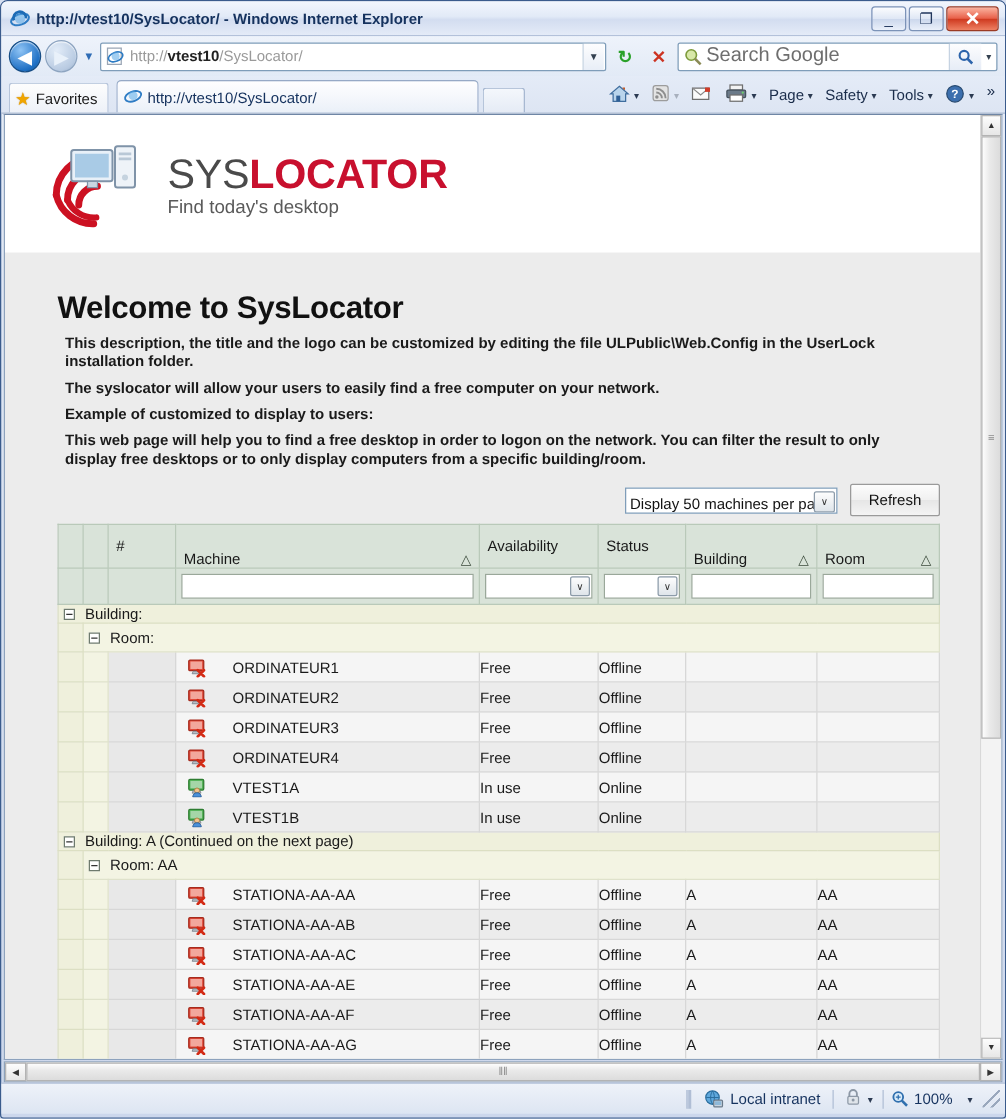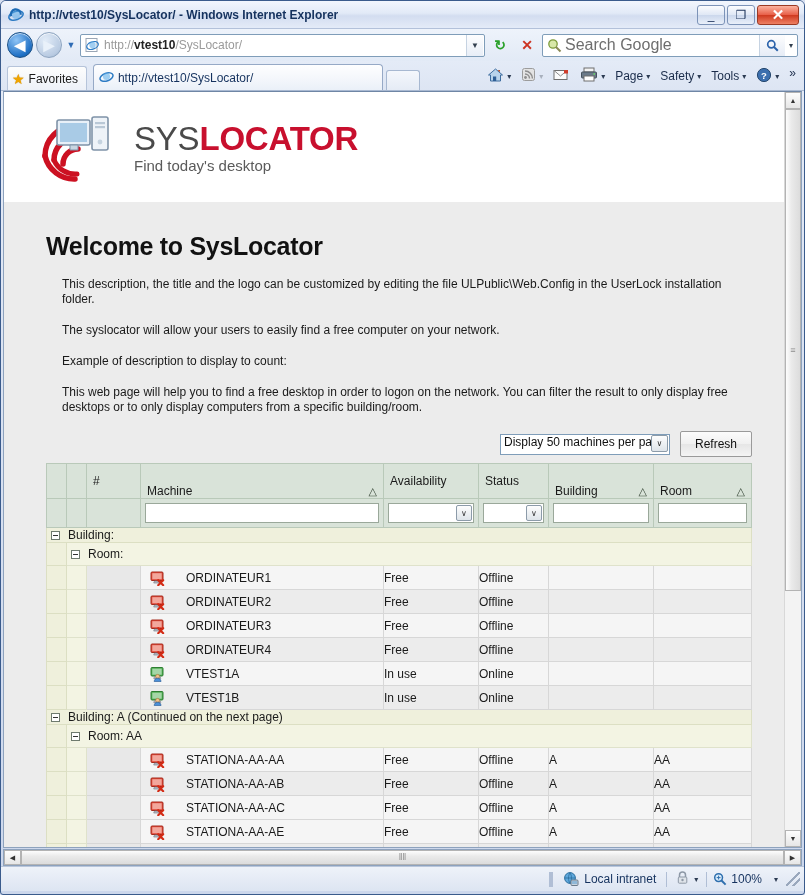--- a/index.html
+++ b/index.html
@@ -213,29 +213,29 @@
     font-size: 12px;
   }
   .countbar > div { flex: 1; text-align: center; }
 
   .content { padding: 30px 30px 0 42px; }
   h1.welcome {
     font-size: 25px; color: #111; margin: 0 0 4px 0;
     font-weight: bold; letter-spacing: -0.3px;
   }
   .desc { font-size: 12px; color: #1a1a1a; line-height: 15px; }
-  .desc p { margin: 16px; }
+  .desc p { margin: 6px; font-weight: bold; }
 
   .controls {
     display:flex; justify-content: flex-end; align-items:center;
     gap: 10px; margin: 12px 32px 6px 0;
   }
   .sel {
     width: 170px; height: 21px;
-    display: flex; align-items: flex-start;
+    display: flex; align-items: flex-end;
     border: 1px solid #7f9db9; background:#fff;
     padding-left: 3px; font-size: 12px; color:#111;
     overflow:hidden; white-space: nowrap; cursor:pointer;
   }
   .sel .val { flex:1; overflow:hidden; }
   .sel .btn {
     width: 17px; height: 17px; flex:none; margin-right:1px;
     border:1px solid #8c9ba9; border-radius:2px;
     background: linear-gradient(180deg,#fdfdfd,#dfe5ea);
     display:flex; align-items:center;justify-content:center;
@@ -578,21 +578,21 @@
           <div class="logo-sub">Find today's desktop</div>
         </span>
       </div>
 
 
       <div class="content">
         <h1 class="welcome">Welcome to SysLocator</h1>
         <div class="desc">
           <p>This description, the title and the logo can be customized by editing the file ULPublic\Web.Config in the UserLock installation folder.</p>
           <p>The syslocator will allow your users to easily find a free computer on your network.</p>
-          <p>Example of description to display to count:</p>
+          <p>Example of customized to display to users:</p>
           <p>This web page will help you to find a free desktop in order to logon on the network. You can filter the result to only display free desktops or to only display computers from a specific building/room.</p>
         </div>
       </div>
 
       <div class="controls">
         <span class="sel">
           <span class="val">Display 50 machines per pa</span>
           <span class="btn">∨</span>
         </span>
         <button class="btn-refresh">Refresh</button>

